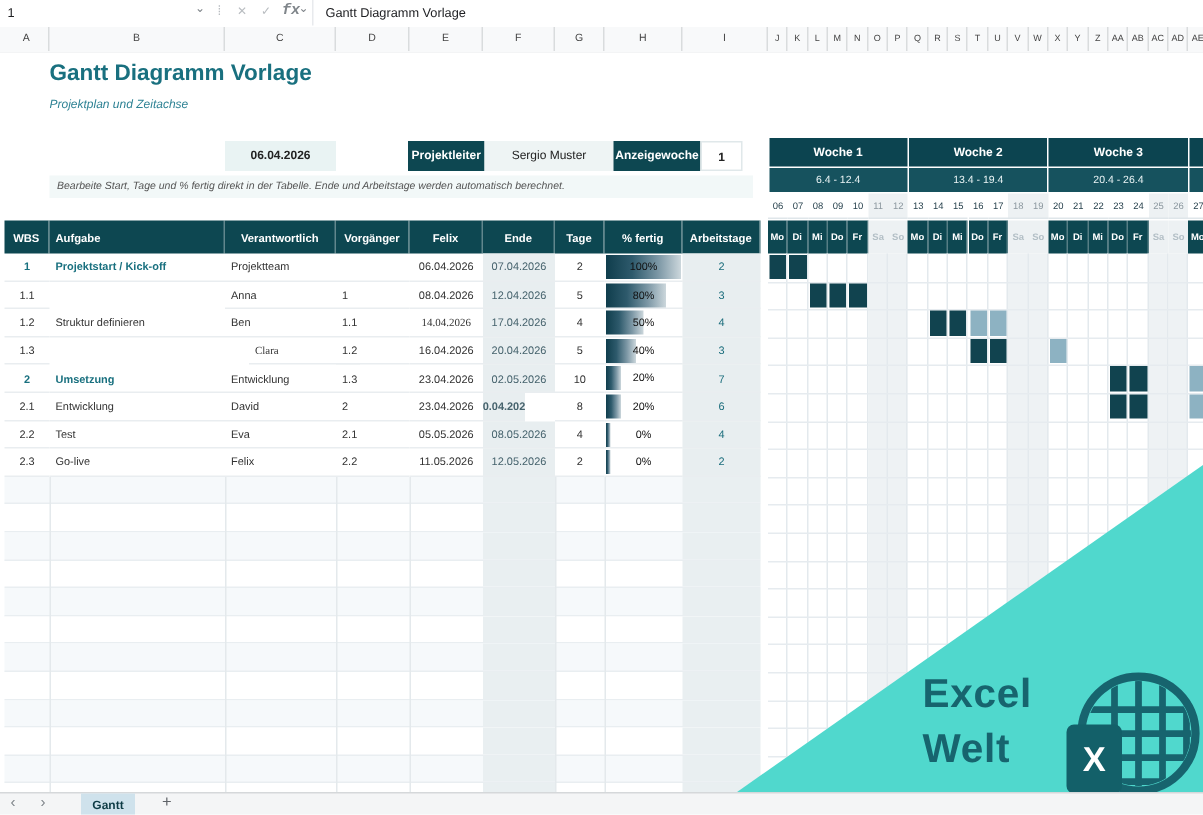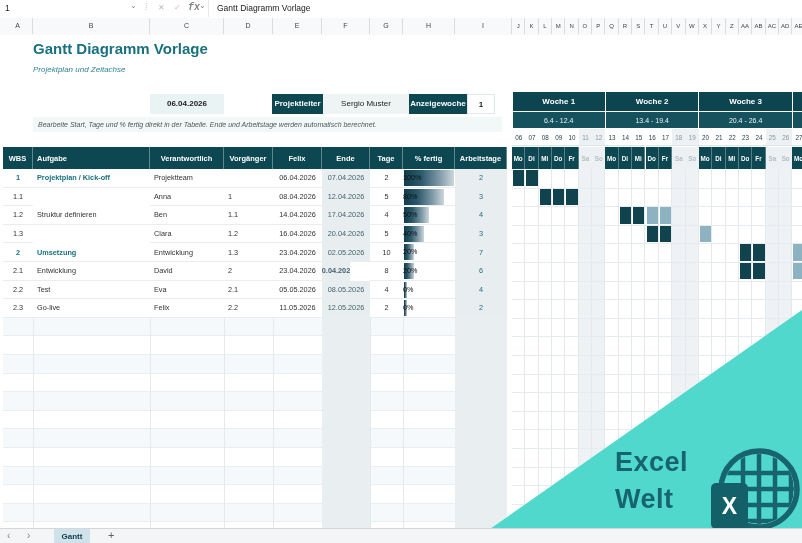--- a/index.html
+++ b/index.html
@@ -46,21 +46,21 @@
         align-items:center;justify-content:center;font-size:7.3px;color:#333;
         border-bottom:1px solid #e9edf0;overflow:hidden;}
   .tcell.left{justify-content:flex-start;padding-left:4px;}
   .tcell.tint{background:#e8eef0;color:#46636d;}
   .tcell.teal{color:#1b6d7c;}
   .tcell.boldteal{color:#19707f;font-weight:bold;}
   .pctwrap{position:absolute;top:0;height:18.6px;border-bottom:1px solid #e9edf0;box-sizing:border-box;}
   .pctbar{position:absolute;left:1px;top:1px;height:16px;
         background:linear-gradient(90deg,#0f3d4c 0%,#2e5a6c 35%,#7d98a6 70%,#ccd7dc 100%);}
   .pctlabel{position:absolute;left:0;top:0;width:100%;height:18px;line-height:18px;
-        font-size:7.2px;color:#111;}
+        text-align:center;font-size:7.2px;color:#111;}
   .stripe{position:absolute;left:3px;width:504px;box-sizing:border-box;border-bottom:1px solid #e9eef1;}
   .vline{position:absolute;width:1px;background:#e4e9ec;}
   
   .gw{position:absolute;top:57px;height:19px;background:#0c4450;color:#fff;font-size:8px;
         font-weight:bold;display:flex;align-items:center;justify-content:center;box-sizing:border-box;}
   .gr{position:absolute;top:77px;height:16px;background:#16525e;color:#eaf4f5;font-size:7px;
         display:flex;align-items:center;justify-content:center;box-sizing:border-box;}
   .gd{position:absolute;top:94px;height:17px;font-size:6.3px;color:#1f3a46;display:flex;
         align-items:center;justify-content:center;box-sizing:border-box;border-bottom:1px solid #dfe6ea;}
   .gd.wk{background:#edf1f3;color:#8b979e;}
@@ -155,21 +155,21 @@
       <div class="hcell left" style="left: 33px; width: 117px;">Aufgabe</div>
       <div class="hcell" style="left: 150px; width: 74px;">Verantwortlich</div>
       <div class="hcell" style="left: 224px; width: 49px;">Vorgänger</div>
       <div class="hcell" style="left: 273px; width: 49px;">Felix</div>
       <div class="hcell" style="left: 322px; width: 48px;">Ende</div>
       <div class="hcell" style="left: 370px; width: 33px;">Tage</div>
       <div class="hcell" style="left: 403px; width: 52px;">% fertig</div>
       <div class="hcell" style="left: 455px; width: 52px;">Arbeitstage</div>
       <div class="trow" style="top: 134px;">
         <div class="tcell boldteal" style="left: 3px; width: 30px;">1</div>
-        <div class="tcell left boldteal" style="left: 33px; width: 117px;">Projektplan / Kick-off</div>
+        <div class="tcell left boldteal" style="left: 33px; width: 117px;">Projektstart / Kick-off</div>
         <div class="tcell left" style="left: 150px; width: 74px;">Projektteam</div>
         <div class="tcell left" style="left: 224px; width: 49px;"></div>
         <div class="tcell" style="left: 273px; width: 49px;">06.04.2026</div>
         <div class="tcell tint" style="left: 322px; width: 48px;">07.04.2026</div>
         <div class="tcell" style="left: 370px; width: 33px;">2</div>
         <div class="pctwrap" style="left: 403px; width: 52px;">
           <div class="pctbar" style="width: 50px;"></div>
           <div class="pctlabel">100%</div>
         </div>
         <div class="tcell tint teal" style="left: 455px; width: 52px;">2</div>
@@ -185,32 +185,32 @@
           <div class="pctbar" style="width: 40px;"></div>
           <div class="pctlabel">80%</div>
         </div>
         <div class="tcell tint teal" style="left: 455px; width: 52px;">3</div>
       </div>
       <div class="trow" style="top: 171.2px;">
         <div class="tcell" style="left: 3px; width: 30px;">1.2</div>
         <div class="tcell left" style="left: 33px; width: 117px;">Struktur definieren</div>
         <div class="tcell left" style="left: 150px; width: 74px;">Ben</div>
         <div class="tcell left" style="left: 224px; width: 49px;">1.1</div>
-        <div class="tcell" style="left: 273px; width: 49px;">14.04.2026</div>
+        <div class="tcell" style="left: 273px; width: 49px; font-family: Liberation Serif, serif;">14.04.2026</div>
         <div class="tcell tint" style="left: 322px; width: 48px;">17.04.2026</div>
         <div class="tcell" style="left: 370px; width: 33px;">4</div>
         <div class="pctwrap" style="left: 403px; width: 52px;">
           <div class="pctbar" style="width: 25px;"></div>
           <div class="pctlabel">50%</div>
         </div>
         <div class="tcell tint teal" style="left: 455px; width: 52px;">4</div>
       </div>
       <div class="trow" style="top: 189.8px;">
         <div class="tcell" style="left: 3px; width: 30px;">1.3</div>
-        <div class="tcell left" style="left: 150px; width: 74px;">Clara</div>
+        <div class="tcell left" style="left: 166px; width: 74px; font-family: Liberation Serif, serif;">Clara</div>
         <div class="tcell left" style="left: 224px; width: 49px;">1.2</div>
         <div class="tcell" style="left: 273px; width: 49px;">16.04.2026</div>
         <div class="tcell tint" style="left: 322px; width: 48px;">20.04.2026</div>
         <div class="tcell" style="left: 370px; width: 33px;">5</div>
         <div class="pctwrap" style="left: 403px; width: 52px;">
           <div class="pctbar" style="width: 20px;"></div>
           <div class="pctlabel">40%</div>
         </div>
         <div class="tcell tint teal" style="left: 455px; width: 52px;">3</div>
       </div>

